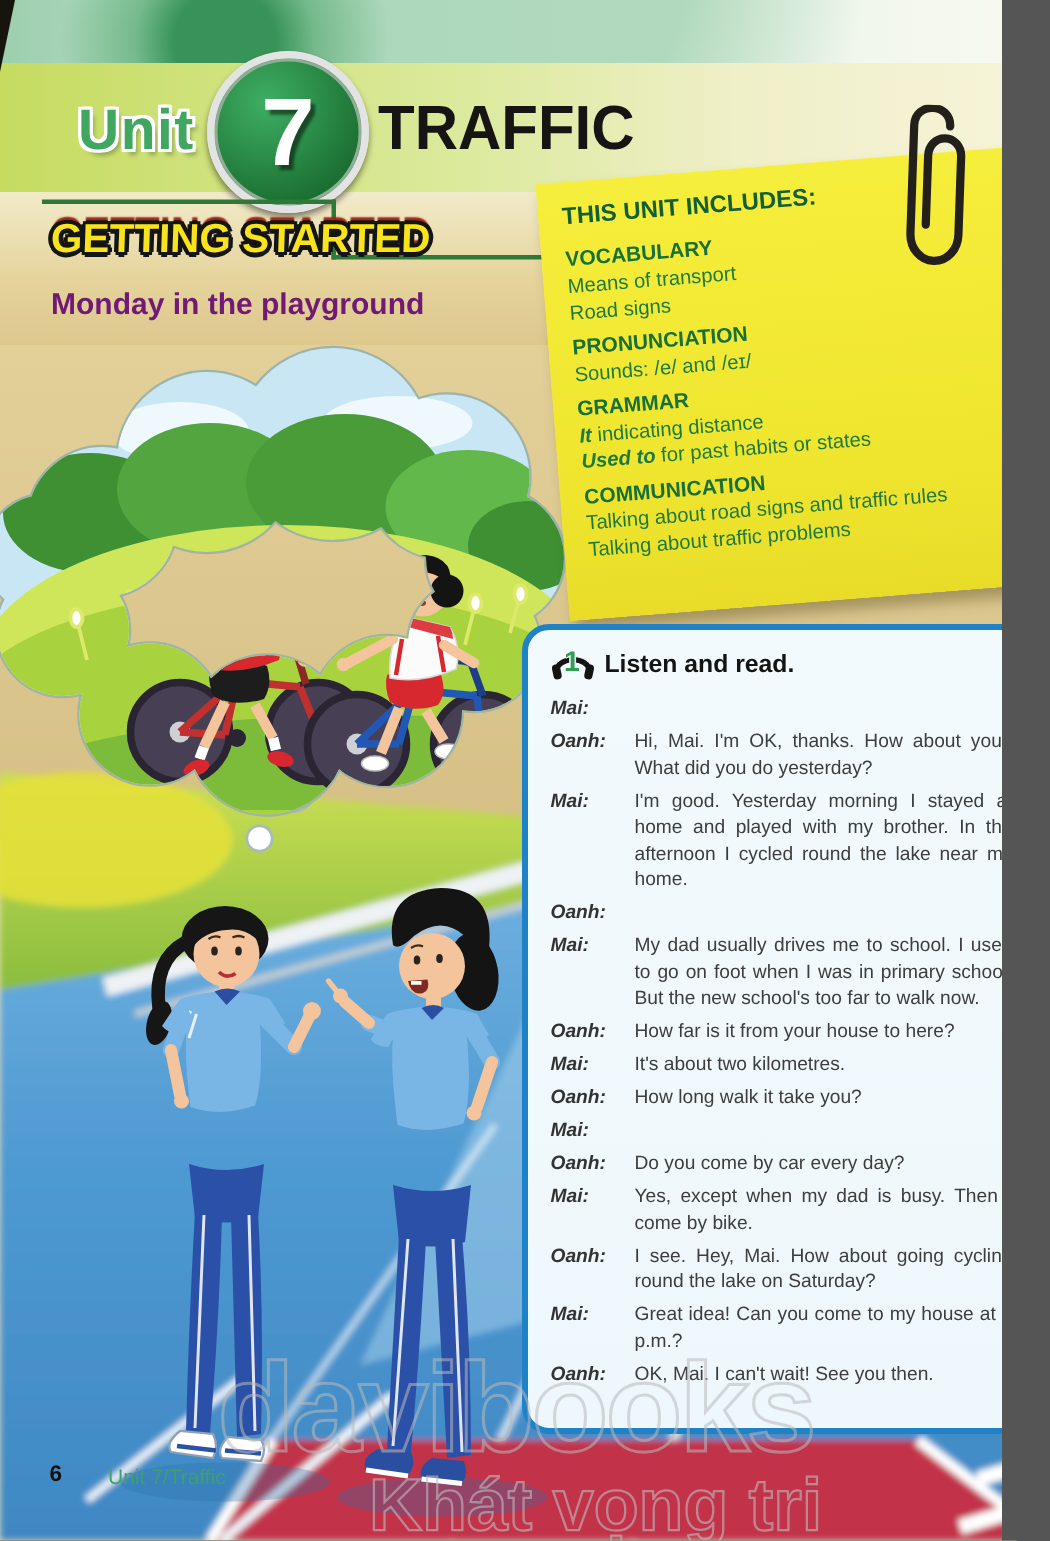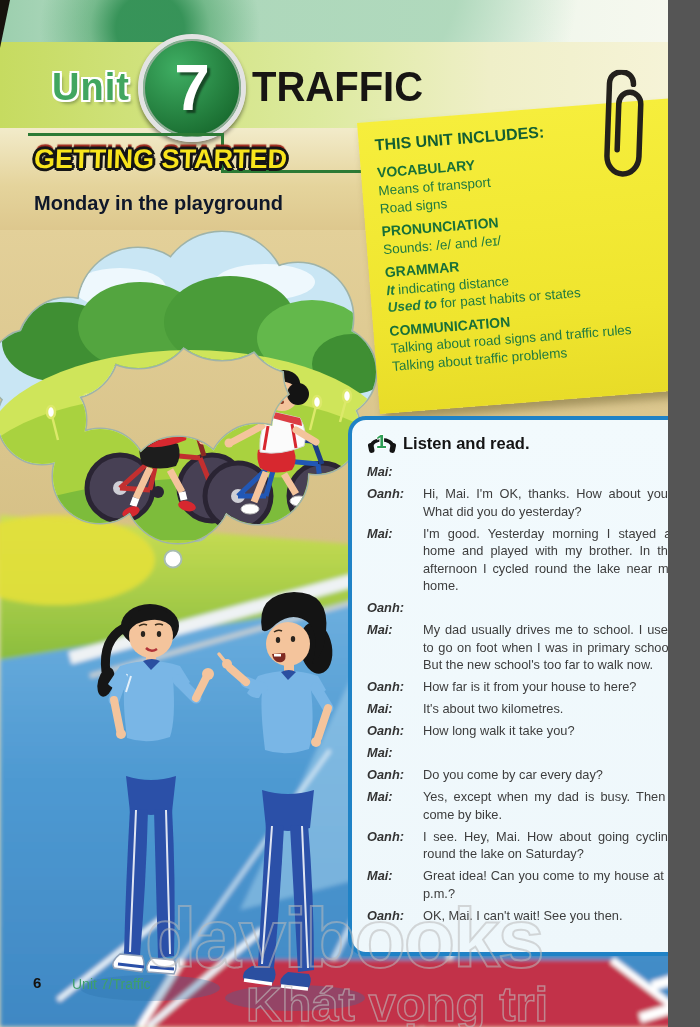--- a/index.html
+++ b/index.html
@@ -38,21 +38,21 @@
 
   .step-line{position:absolute;background:#2c7a35;z-index:3;}
   .sl-h1{left:28px;top:133px;width:196px;height:3px;}
   .sl-v1{left:221px;top:133px;width:3px;height:40px;}
   .sl-h2{left:221px;top:170px;width:170px;height:3px;}
 
   .getting-started{position:absolute;left:34px;top:144px;font-size:27px;font-weight:800;
     color:#f8e41c;transform:skewX(-2deg);letter-spacing:0px;z-index:4;
     text-shadow:-2px -2px 0 #151515,2px -2px 0 #151515,-2px 2px 0 #151515,2px 2px 0 #151515,
       -3px 0 0 #151515,3px 0 0 #151515,0 -3px 0 #151515,0 3px 0 #151515,0 -5px 1px #9c261a;}
-  .lesson-title{position:absolute;left:34px;top:192px;font-size:20px;font-weight:700;color:#0f172a;z-index:4;}
+  .lesson-title{position:absolute;left:34px;top:192px;font-size:20px;font-weight:700;color:#701a75;z-index:4;}
 
   
   .note{position:absolute;left:368px;top:110px;width:318px;height:292px;z-index:4;
     transform:rotate(-4.5deg);background:linear-gradient(180deg,#f6ee3c,#efe52e 70%,#e8dc28);
     box-shadow:4px 7px 9px rgba(80,70,20,.4);padding:14px 16px;box-sizing:border-box;
     color:#1f7a40;font-size:13.5px;line-height:1.28;}
   .note-title{font-size:16px;font-weight:800;color:#135f33;margin-bottom:9px;}
   .note-h{font-weight:800;color:#187038;font-size:14px;margin-top:6px;}
   .note-item .lead{font-style:italic;font-weight:700;}
 

